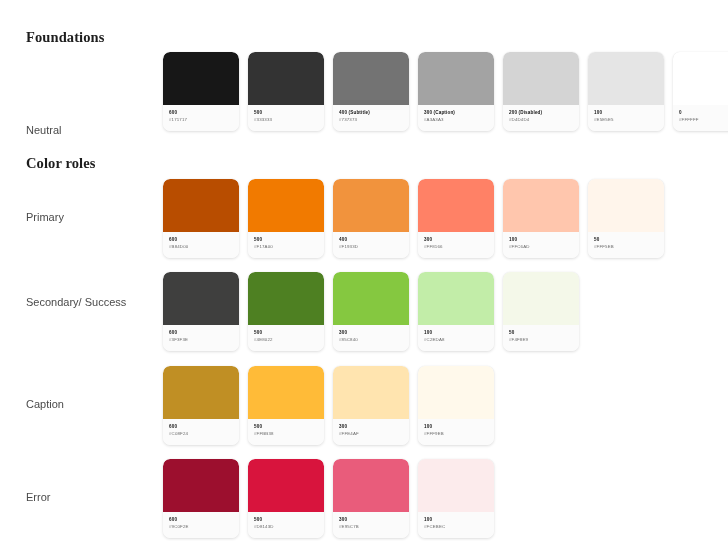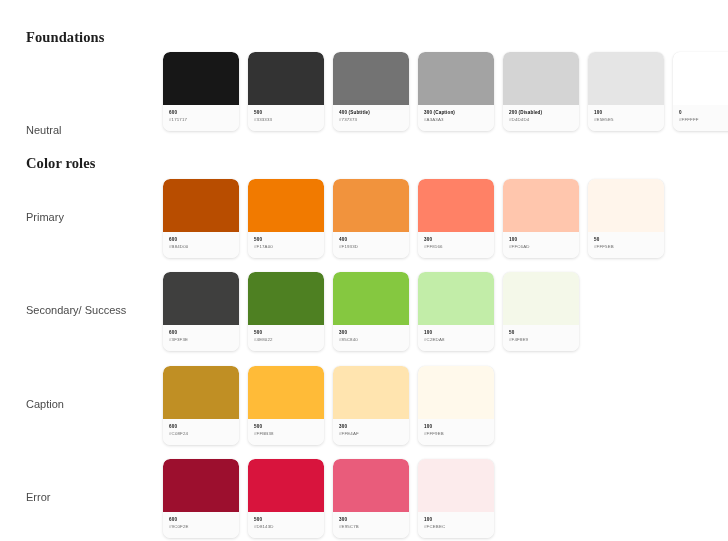--- a/index.html
+++ b/index.html
@@ -100,21 +100,21 @@
 <div class="page">
 
   <div class="section-heading heading-foundations">Foundations</div>
 
   <div class="section-heading heading-colorroles">Color roles</div>
 
   <div class="row-label" style="top:84px;margin-top:40px;">Neutral</div>
 
   <div class="row-label" style="top:211px;">Primary</div>
 
-  <div class="row-label" style="top:304px;">Secondary/ Success</div>
+  <div class="row-label" style="top:296px;">Secondary/ Success</div>
 
   <div class="row-label" style="top:398px;">Caption</div>
 
   <div class="row-label" style="top:491px;">Error</div>
 
   <div class="row" id="row-neutral" style="top:52px;">
       <div class="card">
         <div class="chip" style="background: rgb(23, 23, 23);"></div>
         <div class="meta">
           <div class="meta-step">600</div>

